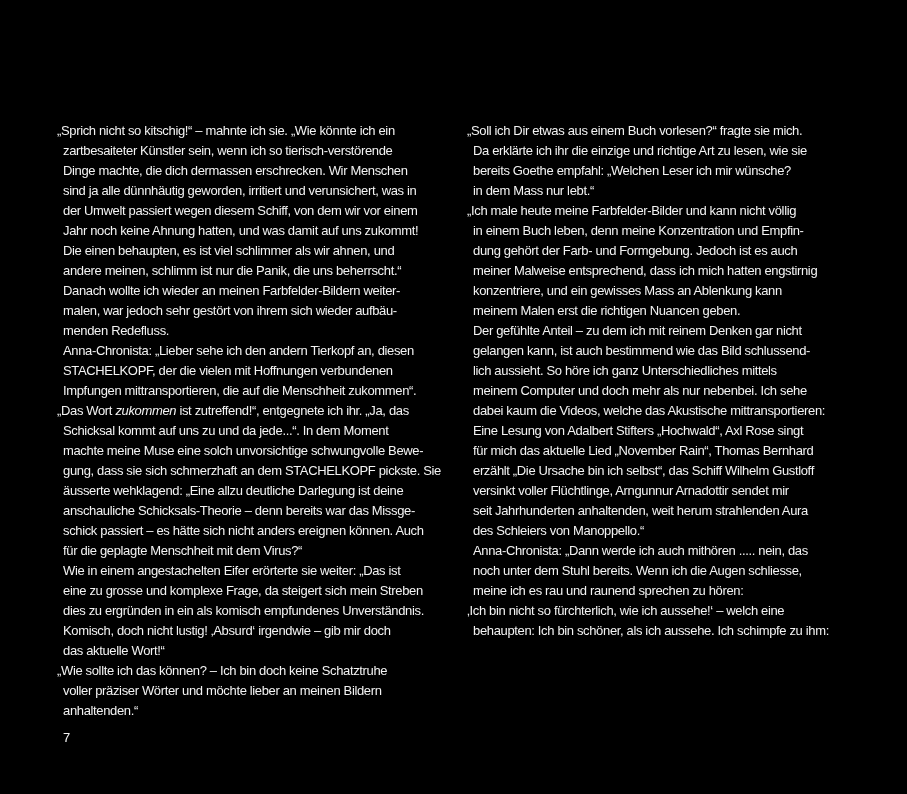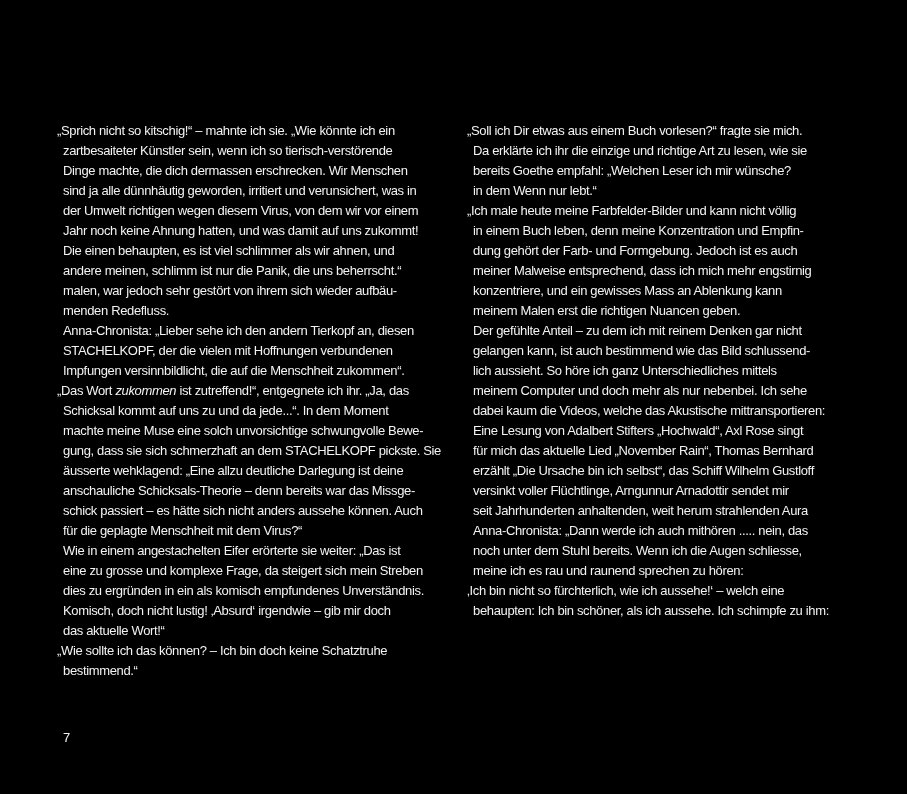--- a/index.html
+++ b/index.html
@@ -57,66 +57,69 @@
 </style>
 </head>
 <body>
 
 <main class="page">
   <section class="col col-left">
       <div class="line hang">„Sprich nicht so kitschig!“ – mahnte ich sie. „Wie könnte ich ein</div>
       <div class="line">zartbesaiteter Künstler sein, wenn ich so tierisch-verstörende</div>
       <div class="line">Dinge machte, die dich dermassen erschrecken. Wir Menschen</div>
       <div class="line">sind ja alle dünnhäutig geworden, irritiert und verunsichert, was in</div>
-      <div class="line">der Umwelt richtigen wegen diesem Virus, von dem wir vor einem</div>
+      <div class="line">der Umwelt passiert wegen diesem Schiff, von dem wir vor einem</div>
       <div class="line">Jahr noch keine Ahnung hatten, und was damit auf uns zukommt!</div>
       <div class="line">Die einen behaupten, es ist viel schlimmer als wir ahnen, und</div>
       <div class="line">andere meinen, schlimm ist nur die Panik, die uns beherrscht.“</div>
+      <div class="line">Danach wollte ich wieder an meinen Farbfelder-Bildern weiter-</div>
       <div class="line">malen, war jedoch sehr gestört von ihrem sich wieder aufbäu-</div>
       <div class="line">menden Redefluss.</div>
       <div class="line">Anna-Chronista: „Lieber sehe ich den andern Tierkopf an, diesen</div>
       <div class="line">STACHELKOPF, der die vielen mit Hoffnungen verbundenen</div>
-      <div class="line">Impfungen versinnbildlicht, die auf die Menschheit zukommen“.</div>
+      <div class="line">Impfungen mittransportieren, die auf die Menschheit zukommen“.</div>
       <div class="line hang">„Das Wort <i>zukommen</i> ist zutreffend!“, entgegnete ich ihr. „Ja, das</div>
       <div class="line">Schicksal kommt auf uns zu und da jede...“. In dem Moment</div>
       <div class="line">machte meine Muse eine solch unvorsichtige schwungvolle Bewe-</div>
       <div class="line">gung, dass sie sich schmerzhaft an dem STACHELKOPF pickste. Sie</div>
       <div class="line">äusserte wehklagend: „Eine allzu deutliche Darlegung ist deine</div>
       <div class="line">anschauliche Schicksals-Theorie – denn bereits war das Missge-</div>
-      <div class="line">schick passiert – es hätte sich nicht anders aussehe können. Auch</div>
+      <div class="line">schick passiert – es hätte sich nicht anders ereignen können. Auch</div>
       <div class="line">für die geplagte Menschheit mit dem Virus?“</div>
       <div class="line">Wie in einem angestachelten Eifer erörterte sie weiter: „Das ist</div>
       <div class="line">eine zu grosse und komplexe Frage, da steigert sich mein Streben</div>
       <div class="line">dies zu ergründen in ein als komisch empfundenes Unverständnis.</div>
       <div class="line">Komisch, doch nicht lustig! ‚Absurd‘ irgendwie – gib mir doch</div>
       <div class="line">das aktuelle Wort!“</div>
       <div class="line hang">„Wie sollte ich das können? – Ich bin doch keine Schatztruhe</div>
-      <div class="line">bestimmend.“</div>
+      <div class="line">voller präziser Wörter und möchte lieber an meinen Bildern</div>
+      <div class="line">anhaltenden.“</div>
     </section>
   <section class="col col-right">
       <div class="line hang">„Soll ich Dir etwas aus einem Buch vorlesen?“ fragte sie mich.</div>
       <div class="line">Da erklärte ich ihr die einzige und richtige Art zu lesen, wie sie</div>
       <div class="line">bereits Goethe empfahl: „Welchen Leser ich mir wünsche?</div>
-      <div class="line">in dem Wenn nur lebt.“</div>
+      <div class="line">in dem Mass nur lebt.“</div>
       <div class="line hang">„Ich male heute meine Farbfelder-Bilder und kann nicht völlig</div>
       <div class="line">in einem Buch leben, denn meine Konzentration und Empfin-</div>
       <div class="line">dung gehört der Farb- und Formgebung. Jedoch ist es auch</div>
-      <div class="line">meiner Malweise entsprechend, dass ich mich mehr engstirnig</div>
+      <div class="line">meiner Malweise entsprechend, dass ich mich hatten engstirnig</div>
       <div class="line">konzentriere, und ein gewisses Mass an Ablenkung kann</div>
       <div class="line">meinem Malen erst die richtigen Nuancen geben.</div>
       <div class="line">Der gefühlte Anteil – zu dem ich mit reinem Denken gar nicht</div>
       <div class="line">gelangen kann, ist auch bestimmend wie das Bild schlussend-</div>
       <div class="line">lich aussieht. So höre ich ganz Unterschiedliches mittels</div>
       <div class="line">meinem Computer und doch mehr als nur nebenbei. Ich sehe</div>
       <div class="line">dabei kaum die Videos, welche das Akustische mittransportieren:</div>
       <div class="line">Eine Lesung von Adalbert Stifters „Hochwald“, Axl Rose singt</div>
       <div class="line">für mich das aktuelle Lied „November Rain“, Thomas Bernhard</div>
       <div class="line">erzählt „Die Ursache bin ich selbst“, das Schiff Wilhelm Gustloff</div>
       <div class="line">versinkt voller Flüchtlinge, Arngunnur Arnadottir sendet mir</div>
       <div class="line">seit Jahrhunderten anhaltenden, weit herum strahlenden Aura</div>
+      <div class="line">des Schleiers von Manoppello.“</div>
       <div class="line">Anna-Chronista: „Dann werde ich auch mithören ..... nein, das</div>
       <div class="line">noch unter dem Stuhl bereits. Wenn ich die Augen schliesse,</div>
       <div class="line">meine ich es rau und raunend sprechen zu hören:</div>
       <div class="line hang">‚Ich bin nicht so fürchterlich, wie ich aussehe!‘ – welch eine</div>
       <div class="line">behaupten: Ich bin schöner, als ich aussehe. Ich schimpfe zu ihm:</div>
     </section>
   <footer class="page-number">7</footer>
 </main>
 
 </body></html>

